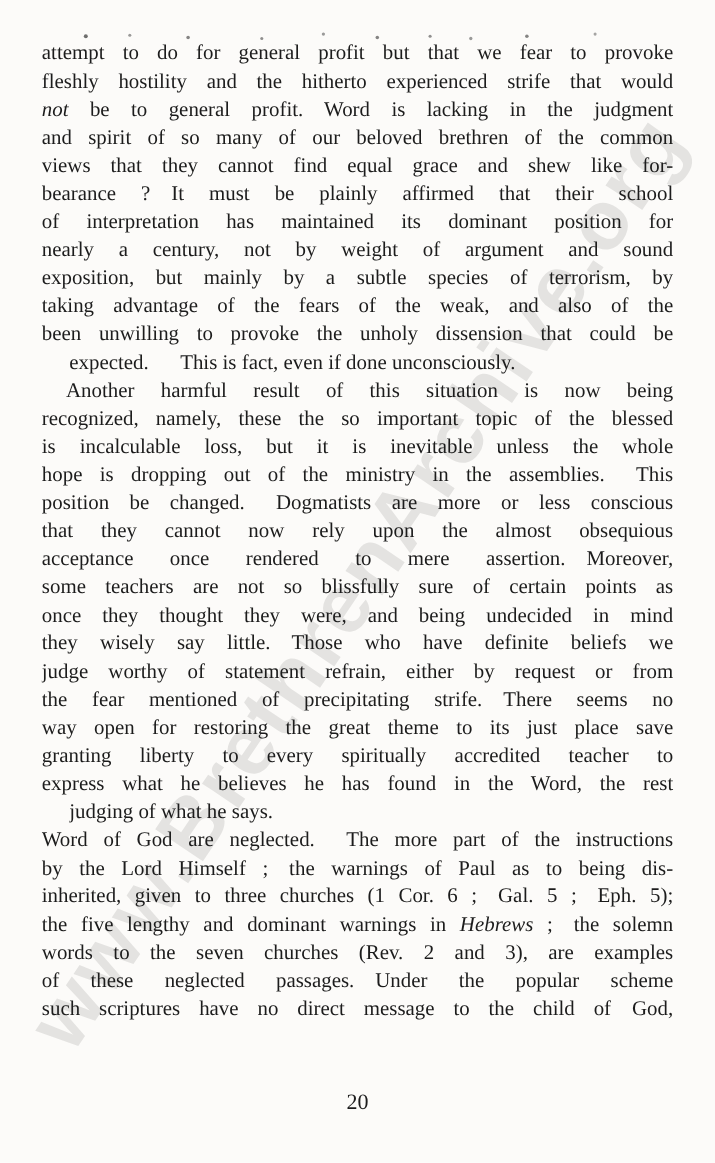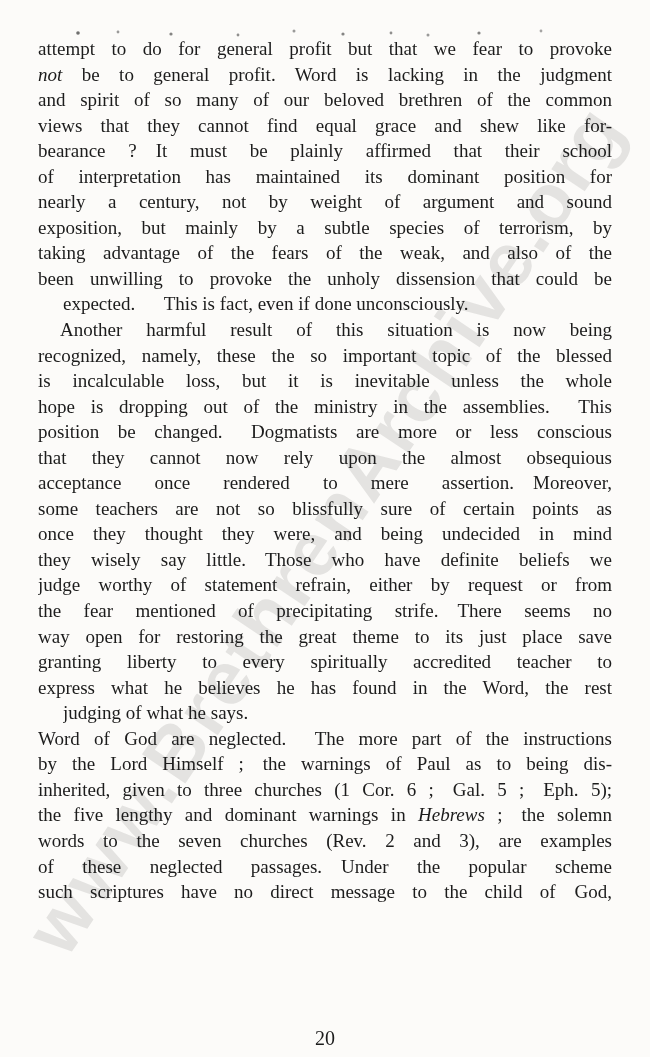--- a/index.html
+++ b/index.html
@@ -43,21 +43,21 @@
     text-align: justify;
     text-align-last: justify;
     overflow: hidden;
     white-space: nowrap;
   }
   .line.unjust { text-align-last: left; margin-left: 25px; }
   .line.indent { text-indent: 22px; }
   .line i { font-style: italic; }
   .page-number {
     position: absolute;
-    left: 0; top: 1026px;
+    left: 0; top: 990px;
     width: 650px;
     text-align: center;
     font-size: 20px;
     line-height: 24px;
   }
   
   .speckles {
     position: absolute; left: 0; top: 0;
     width: 2px; height: 2px; border-radius: 50%;
     background: transparent;
@@ -77,20 +77,21 @@
 </head>
 <body>
 
 <div class="page" style="background: rgb(252, 251, 249); color: rgb(28, 28, 28);">
   <div class="speckles"></div>
   <div class="watermark" style="color: rgba(60, 60, 60, 0.12);">www.BrethrenArchive.org</div>
   <div class="text-block">
     <div>
         <div class="paragraph">
           <div class="line"><span>attempt to do for general profit but that we fear to provoke</span></div>
+          <div class="line"><span>fleshly hostility and the hitherto experienced strife that would</span></div>
           <div class="line"><i>not</i><span> be to general profit.  Word is lacking in the judgment</span></div>
           <div class="line"><span>and spirit of so many of our beloved brethren of the common</span></div>
           <div class="line"><span>views that they cannot find equal grace and shew like for-</span></div>
           <div class="line"><span>bearance ?  It must be plainly affirmed that their school</span></div>
           <div class="line"><span>of interpretation has maintained its dominant position for</span></div>
           <div class="line"><span>nearly a century, not by weight of argument and sound</span></div>
           <div class="line"><span>exposition, but mainly by a subtle species of terrorism, by</span></div>
           <div class="line"><span>taking advantage of the fears of the weak, and also of the</span></div>
           <div class="line"><span>been unwilling to provoke the unholy dissension that could be</span></div>
           <div class="line unjust"><span>expected.   This is fact, even if done unconsciously.</span></div>

